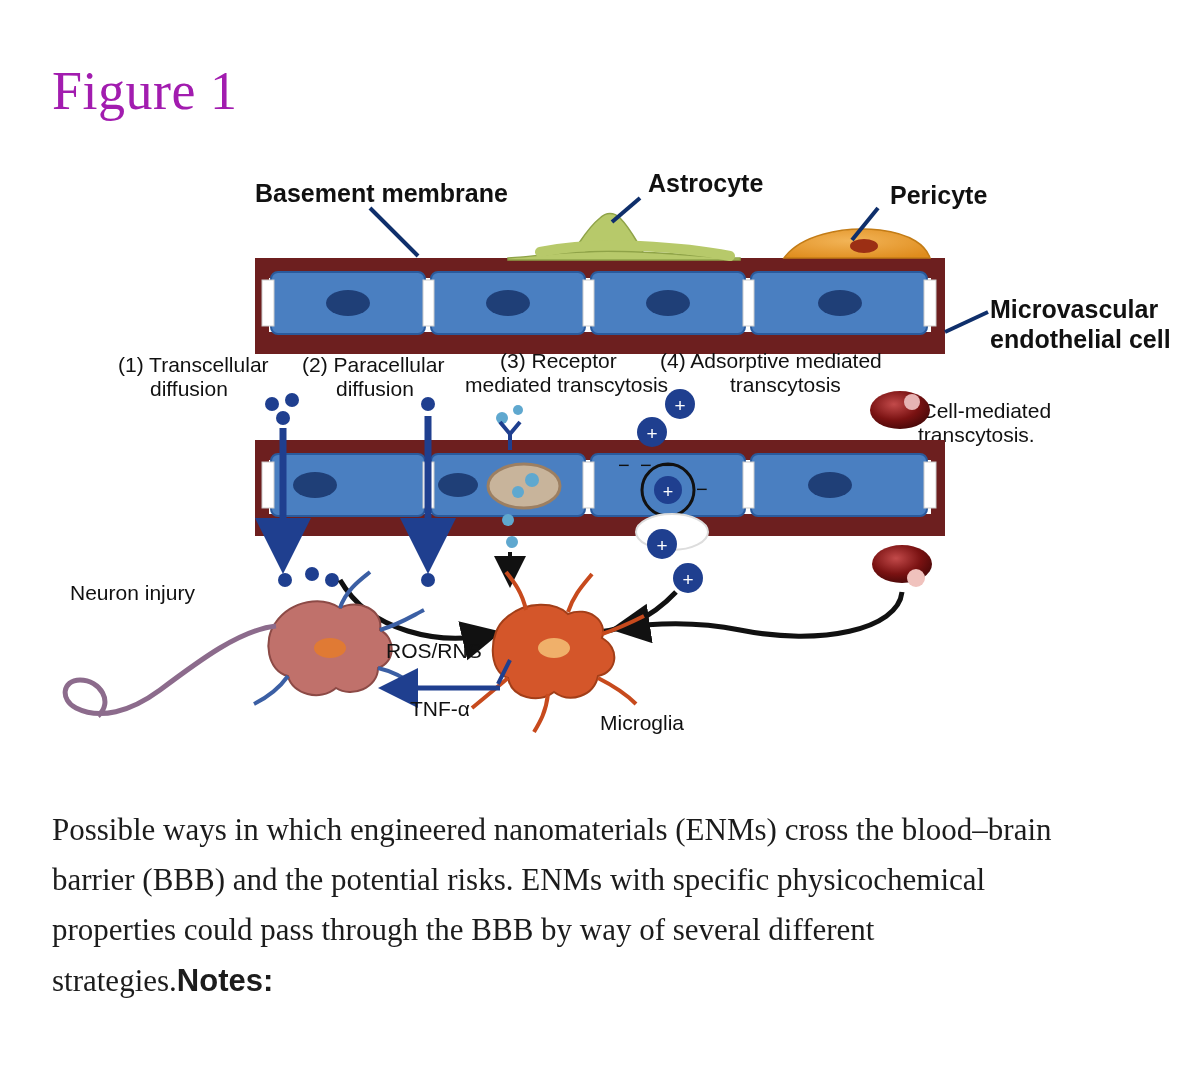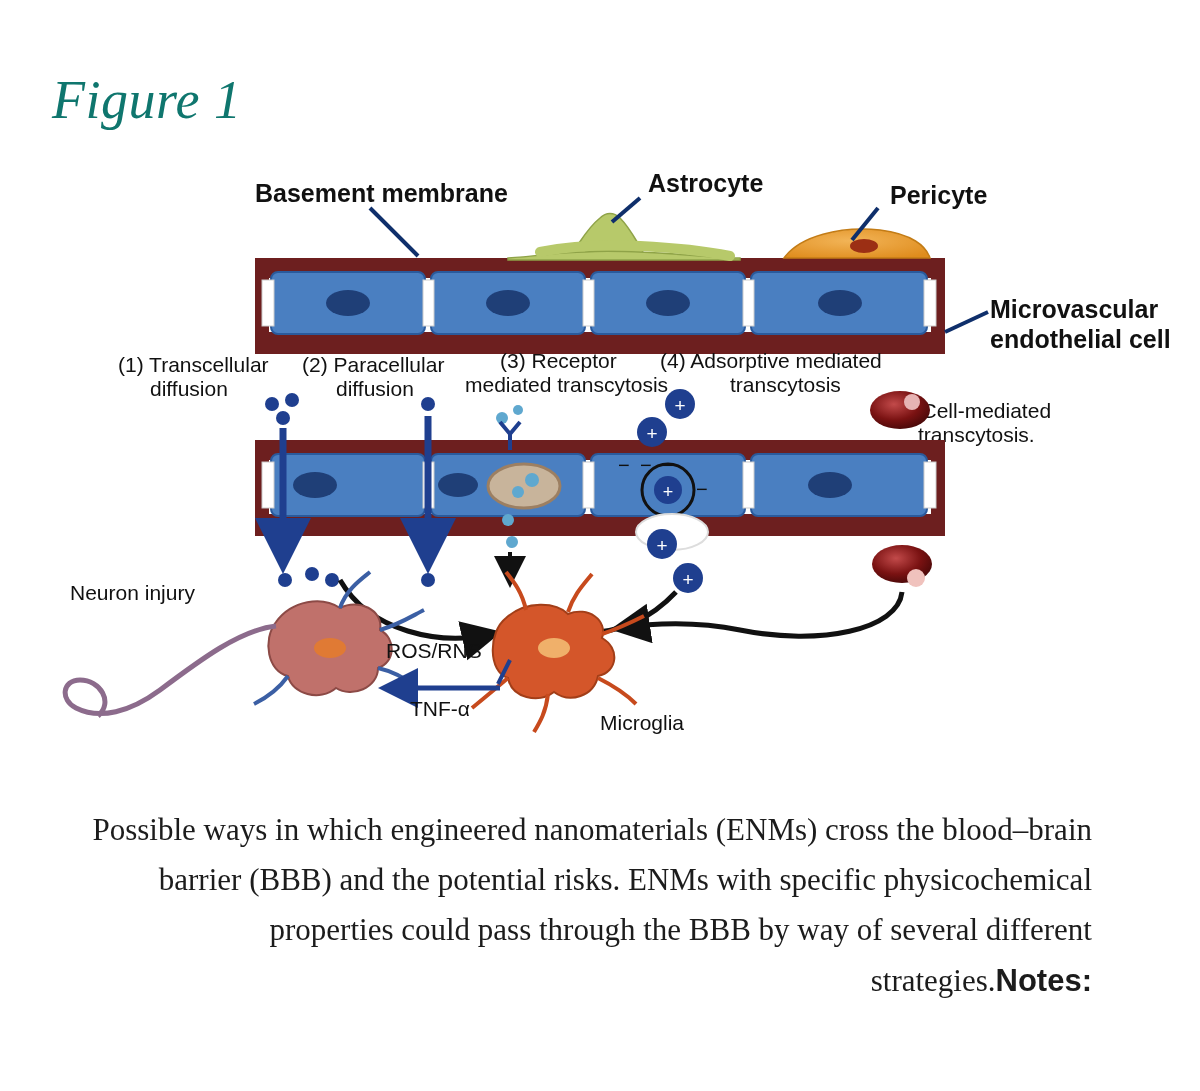--- a/index.html
+++ b/index.html
@@ -15,27 +15,26 @@
     overflow: hidden;
     position: relative;
   }
   .page {
     position: absolute;
     inset: 0;
   }
   .figure-title {
     position: absolute;
     left: 52px;
-    top: 73px;
+    top: 64px;
     font-family: "Liberation Serif", serif;
     font-size: 54px;
     line-height: 1;
-    color: #0f766e;
+    color: #a21caf;
     letter-spacing: 0.5px;
-    font-style: italic;
   }
 
   
   .figure-wrap {
     position: absolute;
     left: 40px;
     top: 160px;
     width: 1130px;
     height: 600px;
     text-decoration: underline;
@@ -47,21 +46,21 @@
   
   .caption {
     position: absolute;
     left: 52px;
     top: 805px;
     width: 1040px;
     font-family: "Liberation Serif", serif;
     font-size: 31px;
     line-height: 1.62;
     color: #1c1c1c;
-    text-align: right;
+    text-align: left;
   }
   .caption b {
     font-weight: bold;
   }
   .lbl {
     font-family: "Liberation Sans", sans-serif;
     font-weight: bold;
   }
 </style>
 </head>

